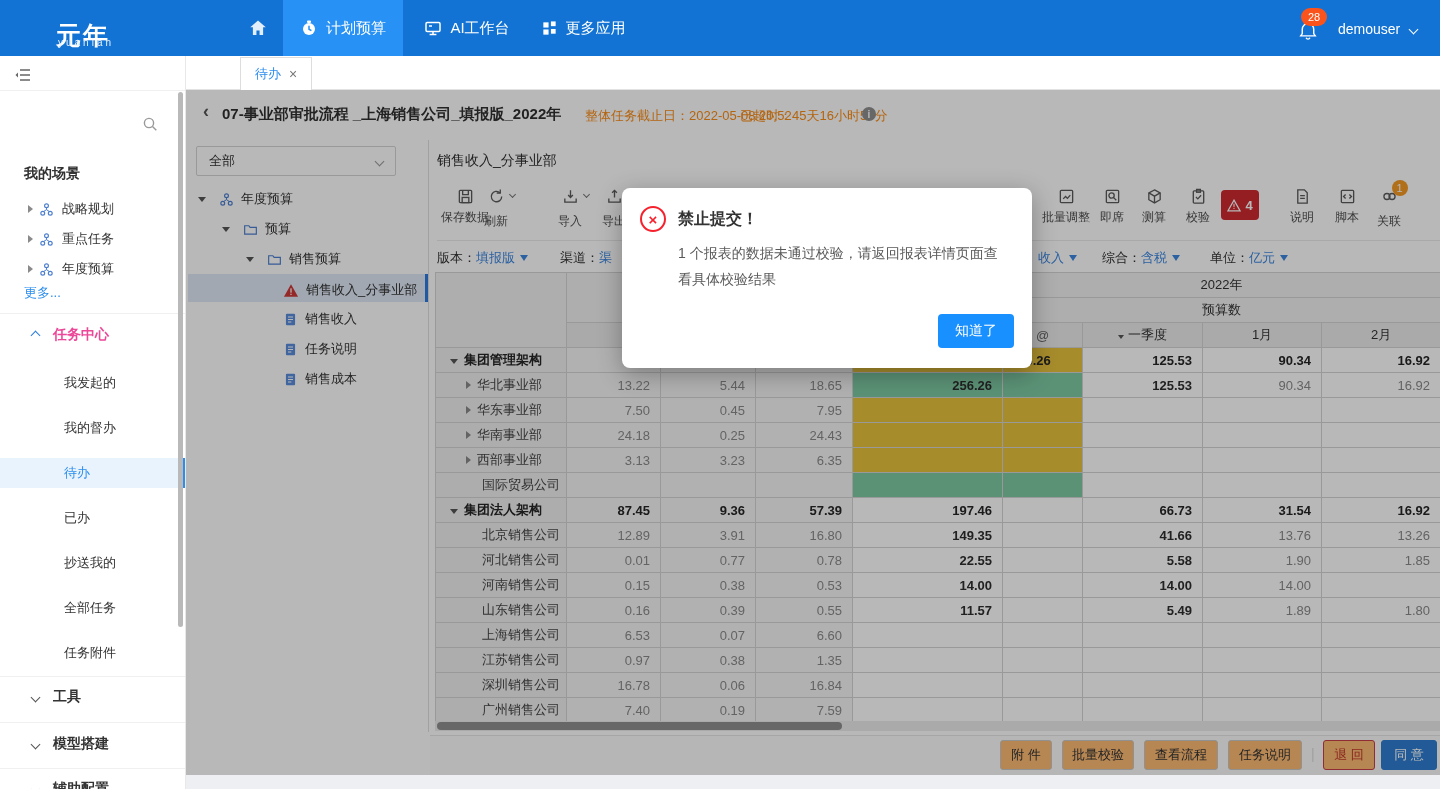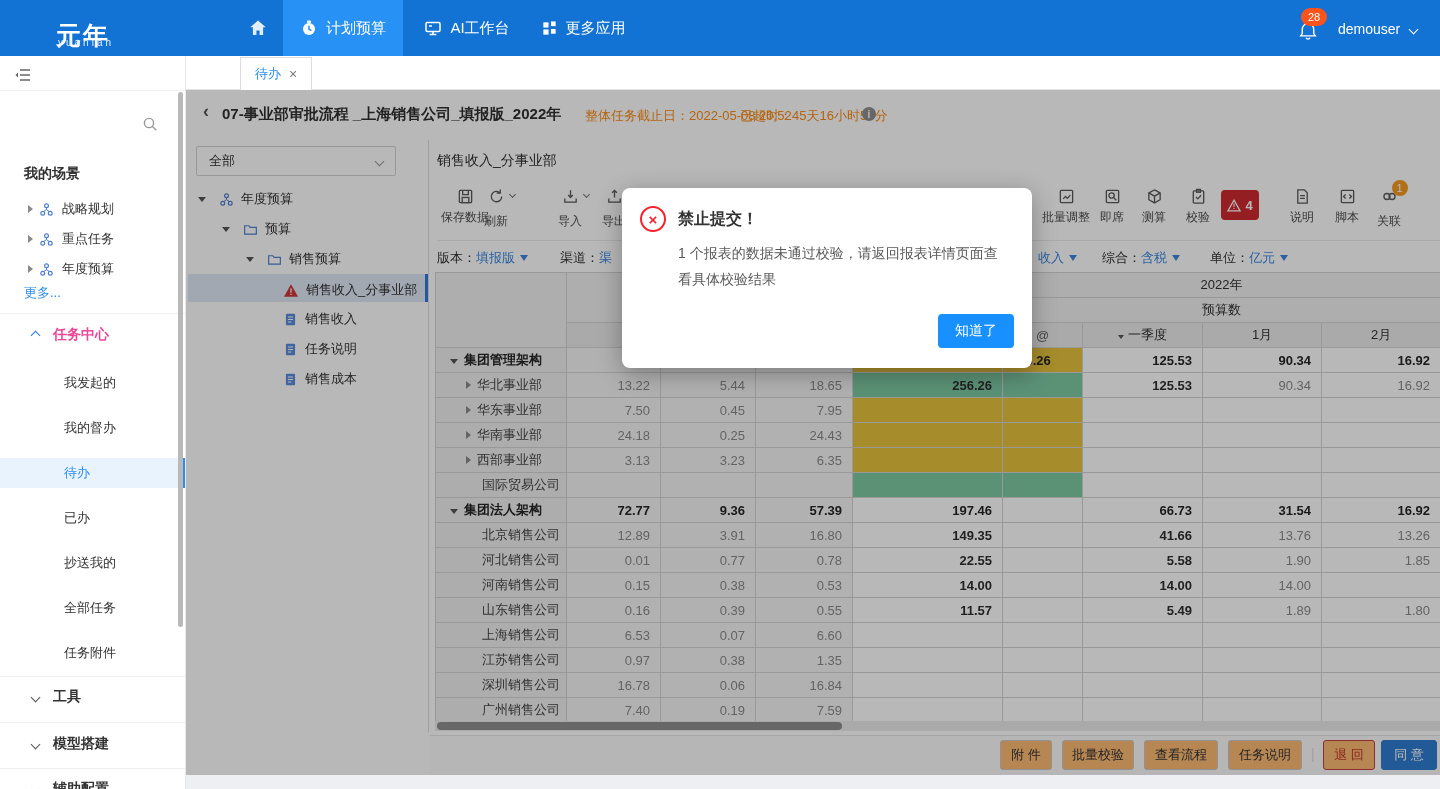--- a/index.html
+++ b/index.html
@@ -561,21 +561,21 @@
         <td class="c-b"></td>
         <td class="c-c"></td>
         <td class="c-d st-green"></td>
         <td class="c-e st-green"></td>
         <td class="c-q1"></td>
         <td class="c-m1"></td>
         <td class="c-m2"></td>
       </tr>
       <tr>
         <td class="c-name lv-group"><span class="tri-d"></span><span>集团法人架构</span></td>
-        <td class="c-a b">72.77</td>
+        <td class="c-a b">87.45</td>
         <td class="c-b b">9.36</td>
         <td class="c-c b">57.39</td>
         <td class="c-d b">197.46</td>
         <td class="c-e b"></td>
         <td class="c-q1 b">66.73</td>
         <td class="c-m1 b">31.54</td>
         <td class="c-m2 b">16.92</td>
       </tr>
       <tr>
         <td class="c-name lv-leaf"><span>北京销售公司</span></td>

